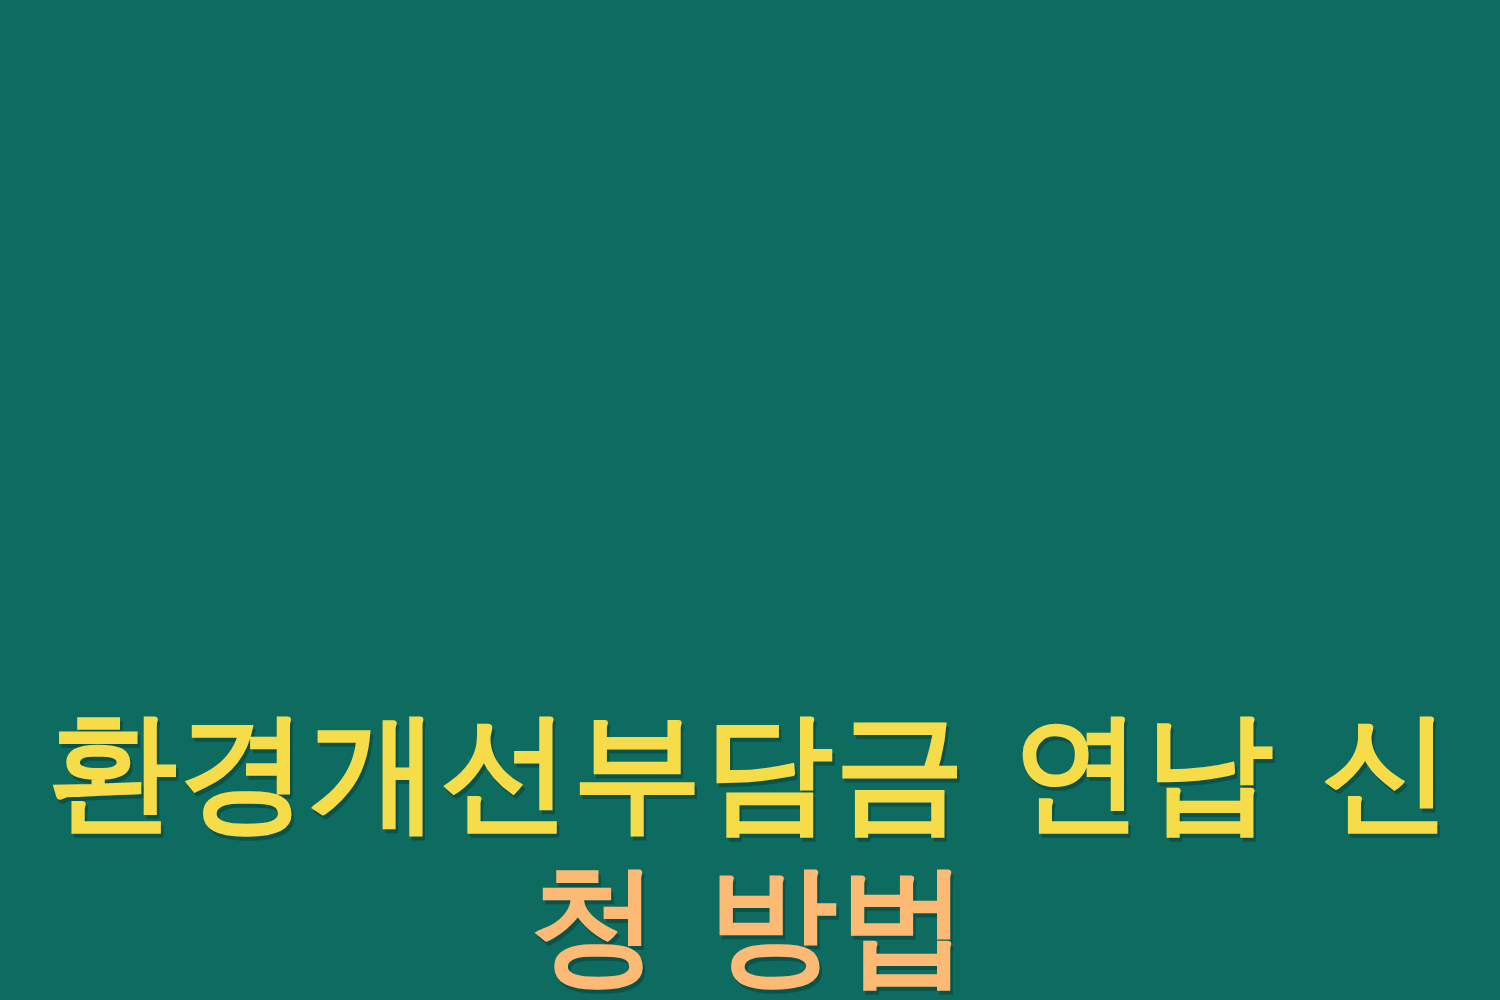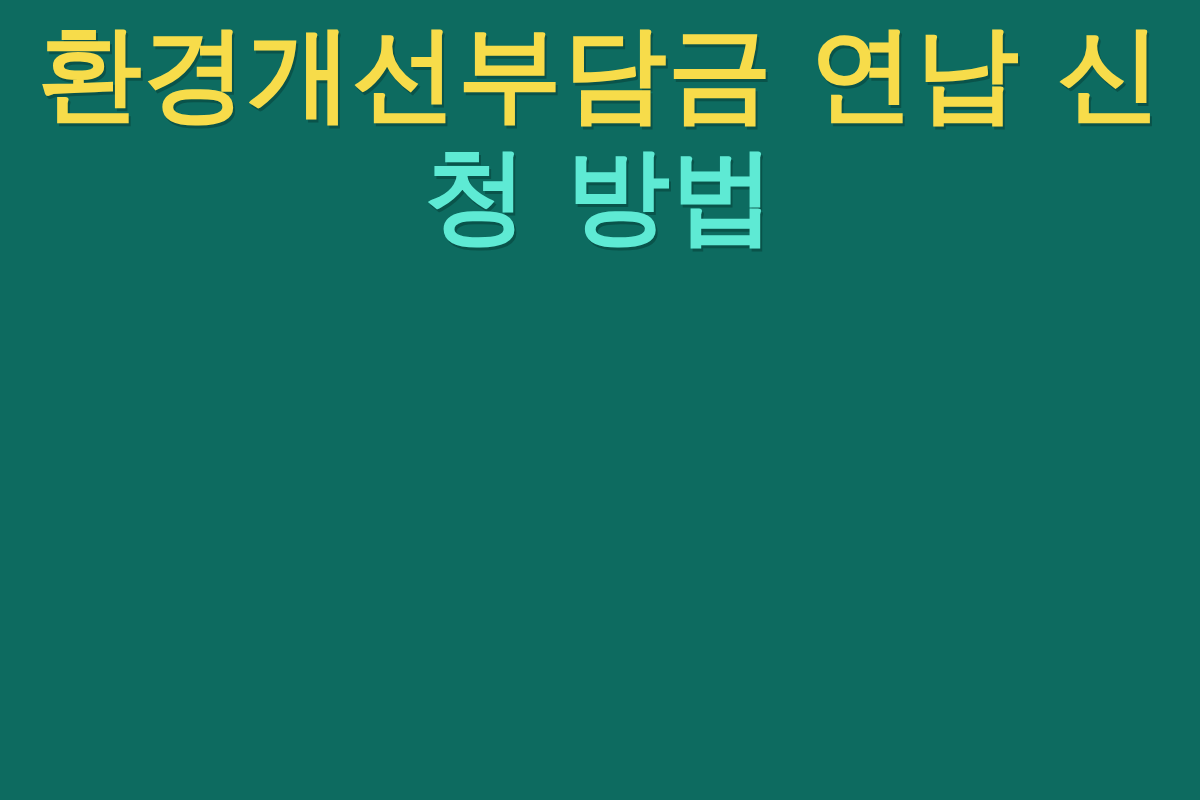--- a/index.html
+++ b/index.html
@@ -12,21 +12,21 @@
     overflow: hidden;
     background: #0d6b60;
     font-family: "Liberation Sans", sans-serif;
   }
   #thumbnail-canvas {
     position: relative;
     width: 1200px;
     height: 800px;
     background: #0d6b60;
     display: flex;
-    align-items: flex-start;
+    align-items: flex-end;
     justify-content: center;
     box-sizing: border-box;
   }
   #headline-block {
     width: 1010px;
     text-align: center;
     display: flex;
     flex-direction: column;
     align-items: center;
     justify-content: center;
@@ -50,17 +50,17 @@
 </head>
 <body style="background: rgb(13, 107, 96);">
 
 <div id="thumbnail-canvas" style="background: rgb(13, 107, 96);">
 
   <div id="headline-block">
 
     <span class="headline-line line-1" style="color: rgb(247, 220, 74); text-shadow: rgba(7, 64, 57, 0.55) 2px 3px 0px;">환경개선부담금 연납 신</span>
 
 
-    <span class="headline-line line-3" style="color: #5eead4; text-shadow: rgba(7, 64, 57, 0.55) 2px 3px 0px;">청 방법</span>
+    <span class="headline-line line-3" style="color: #fdba74; text-shadow: rgba(7, 64, 57, 0.55) 2px 3px 0px;">청 방법</span>
 
   </div>
 
 </div>
 
 </body></html>

